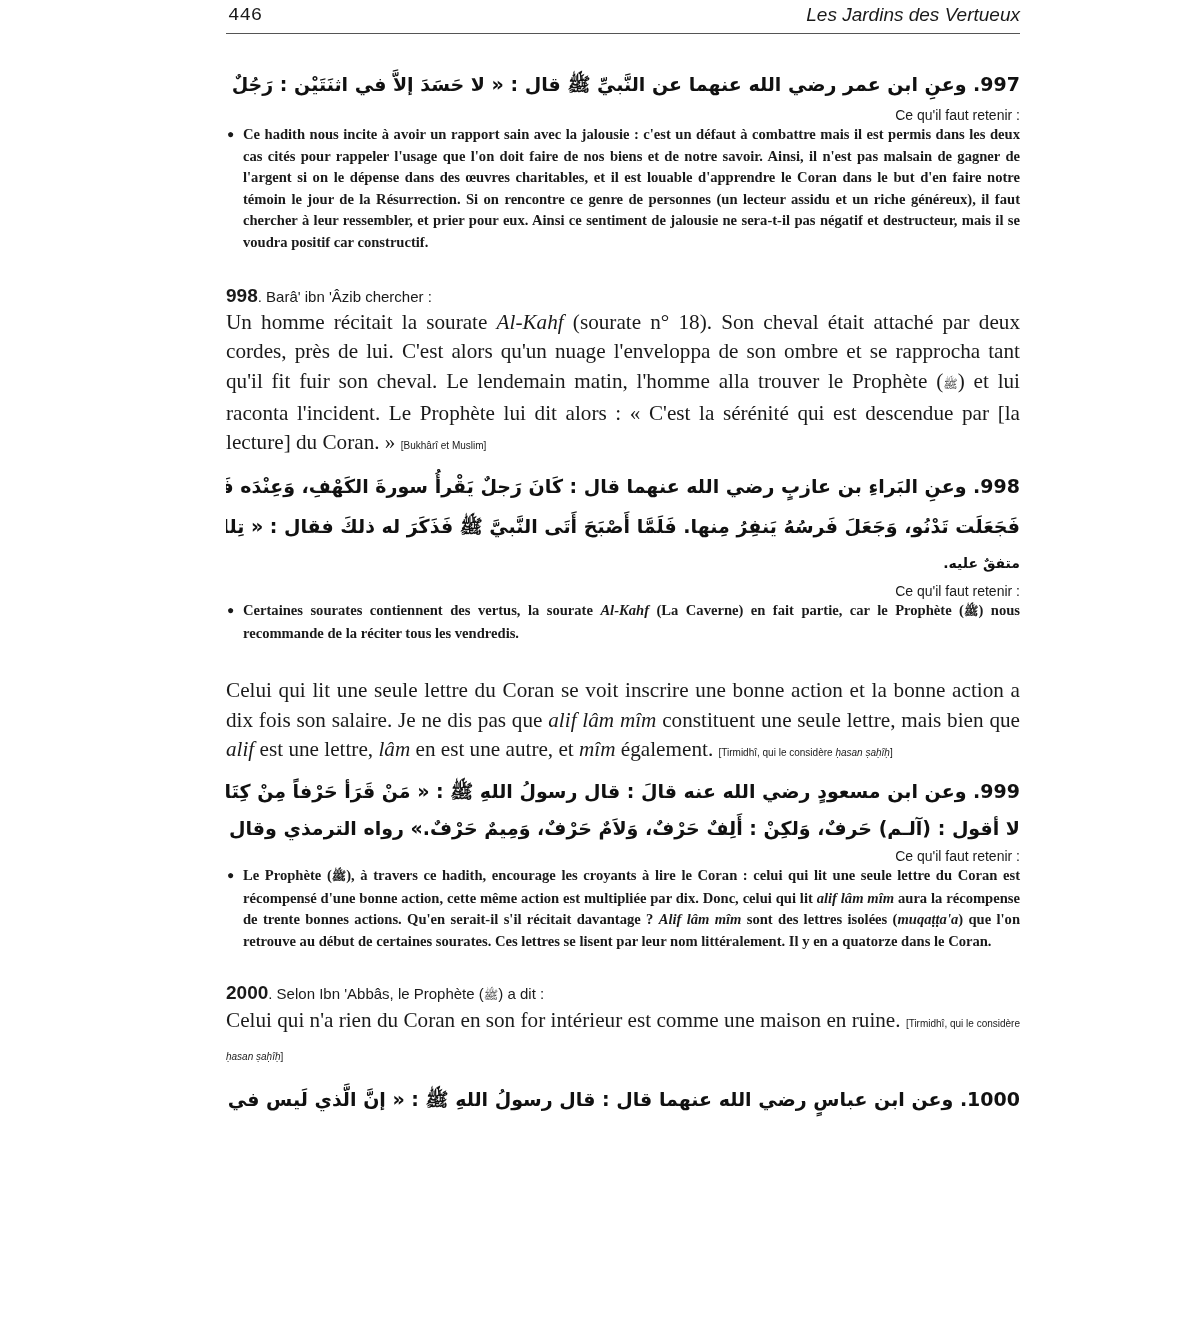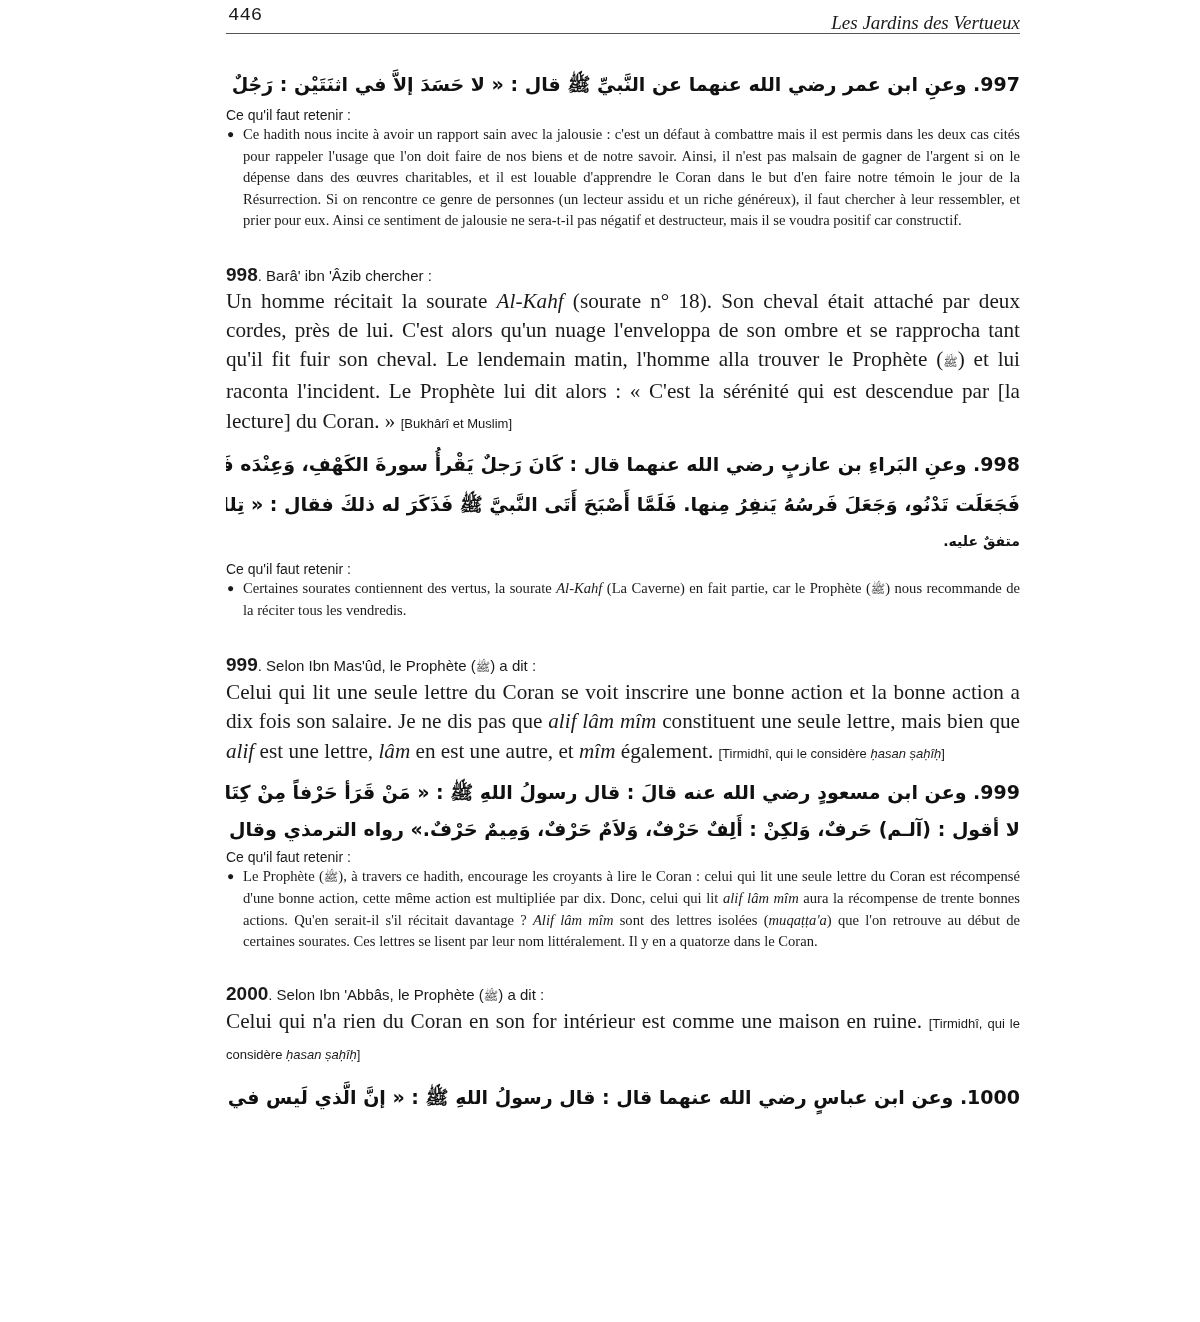--- a/index.html
+++ b/index.html
@@ -1,31 +1,31 @@
 <!DOCTYPE html>
 <html><head>
 <meta charset="utf-8">
 <style>
   html, body { margin: 0; padding: 0; background: #ffffff; }
   body { width: 1200px; height: 1322px; position: relative; overflow: hidden; color: #1a1a1a; }
   .page { position: absolute; left: 226px; top: 0; width: 794px; }
   .header { position: relative; height: 33px; border-bottom: 1.5px solid #555; }
   .page-num { position: absolute; left: 2px; top: 4px; font-family: Liberation Mono, monospace; font-size: 19px; }
-  .running-title { position: absolute; right: 0; top: 12px; font-family: Liberation Serif, serif; font-style: italic; font-size: 19px; }
+  .running-title { position: absolute; right: 0; top: 4px; font-family: Liberation Sans, sans-serif; font-style: italic; font-size: 19px; }
   .ar { direction: rtl; text-align: right; font-family: "DejaVu Sans", sans-serif; font-size: 19px; line-height: 40px; font-weight: bold; color: #111; }
   .ar .line { display: block; white-space: nowrap; overflow: hidden; }
   .ar .src { font-weight: bold; font-size: 14px; }
-  .retain-label { font-family: "Liberation Sans", sans-serif; font-size: 14px; margin-top: 2px; line-height: 18px; }
+  .retain-label { font-family: "Liberation Sans", sans-serif; font-size: 14px; margin-top: 2px; line-height: 18px; text-align: right; }
   .bullet { display: flex; font-family: "Liberation Serif", serif; font-size: 14.6px; line-height: 21.5px; text-align: justify; }
   .bullet .dot { width: 16px; flex: none; font-size: 12px; padding-left: 1px; }
-  .bullet .txt { flex: 1; }
+  .bullet .txt { flex: 1; font-weight: bold; }
   .hadith-head { font-family: "Liberation Sans", sans-serif; font-size: 15px; line-height: 22px; }
   .hadith-head .num { font-weight: bold; font-size: 19px; }
   .fr { font-family: "Liberation Serif", serif; font-size: 21.2px; line-height: 29.3px; text-align: justify; }
-  .fr .ref { font-family: "Liberation Sans", sans-serif; font-size: 13px; }
+  .fr .ref { font-family: "Liberation Sans", sans-serif; font-size: 10px; }
   .saw { font-size: 12px; }
   i { font-style: italic; }
 </style>
 </head>
 <body>
 
 <div class="page">
 
   <div class="header">
     <span class="page-num">446</span>
@@ -54,23 +54,20 @@
       <span class="line src" style="line-height:34px;">متفقٌ عليه.</span>
     </div>
     <div class="retain-label">Ce qu'il faut retenir :</div>
     <div class="bullet">
       <span class="dot">●</span>
       <span class="txt"><span>Certaines sourates contiennent des vertus, la sourate </span><i>Al-Kahf</i><span> (La Caverne) en fait partie, car le Prophète (</span><span class="saw">ﷺ</span><span>) nous recommande de la réciter tous les vendredis.</span></span>
     </div>
   </div>
 
   <div style="margin-top:32px;">
-    <div class="hadith-head">
-      <span class="num">999</span><span>. Selon Ibn Mas'ûd, le Prophète (</span><span class="saw">ﷺ</span><span>) a dit :</span>
-    </div>
     <div class="fr"><span>Celui qui lit une seule lettre du Coran se voit inscrire une bonne action et la bonne action a dix fois son salaire. Je ne dis pas que </span><i>alif lâm mîm</i><span> constituent une seule lettre, mais bien que </span><i>alif</i><span> est une lettre, </span><i>lâm</i><span> en est une autre, et </span><i>mîm</i><span> également. </span><span class="ref"><span>[Tirmidhî, qui le considère </span><i>ḥasan ṣaḥîḥ</i><span>]</span></span></div>
     <div class="ar" style="margin-top:4px;">
       <span class="line">999. وعن ابن مسعودٍ رضي الله عنه قالَ : قال رسولُ اللهِ ﷺ : « مَنْ قَرَأ حَرْفاً مِنْ كِتَابِ اللهِ فَلَهُ حَسَنَةٌ، وَالحَسَنَةُ بِعَشْرِ أَمْثَالِهَا،</span>
       <span class="line" style="line-height:34px;">لا أقول : (آلـم) حَرفٌ، وَلكِنْ : أَلِفٌ حَرْفٌ، وَلاَمٌ حَرْفٌ، وَمِيمٌ حَرْفٌ.» رواه الترمذي وقال : حديثٌ حسنٌ صحيح.</span>
     </div>
     <div class="retain-label">Ce qu'il faut retenir :</div>
     <div class="bullet">
       <span class="dot">●</span>
       <span class="txt"><span>Le Prophète (</span><span class="saw">ﷺ</span><span>), à travers ce hadith, encourage les croyants à lire le Coran : celui qui lit une seule lettre du Coran est récompensé d'une bonne action, cette même action est multipliée par dix. Donc, celui qui lit </span><i>alif lâm mîm</i><span> aura la récompense de trente bonnes actions. Qu'en serait-il s'il récitait davantage ? </span><i>Alif lâm mîm</i><span> sont des lettres isolées (</span><i>muqaṭṭa'a</i><span>) que l'on retrouve au début de certaines sourates. Ces lettres se lisent par leur nom littéralement. Il y en a quatorze dans le Coran.</span></span>
     </div>

